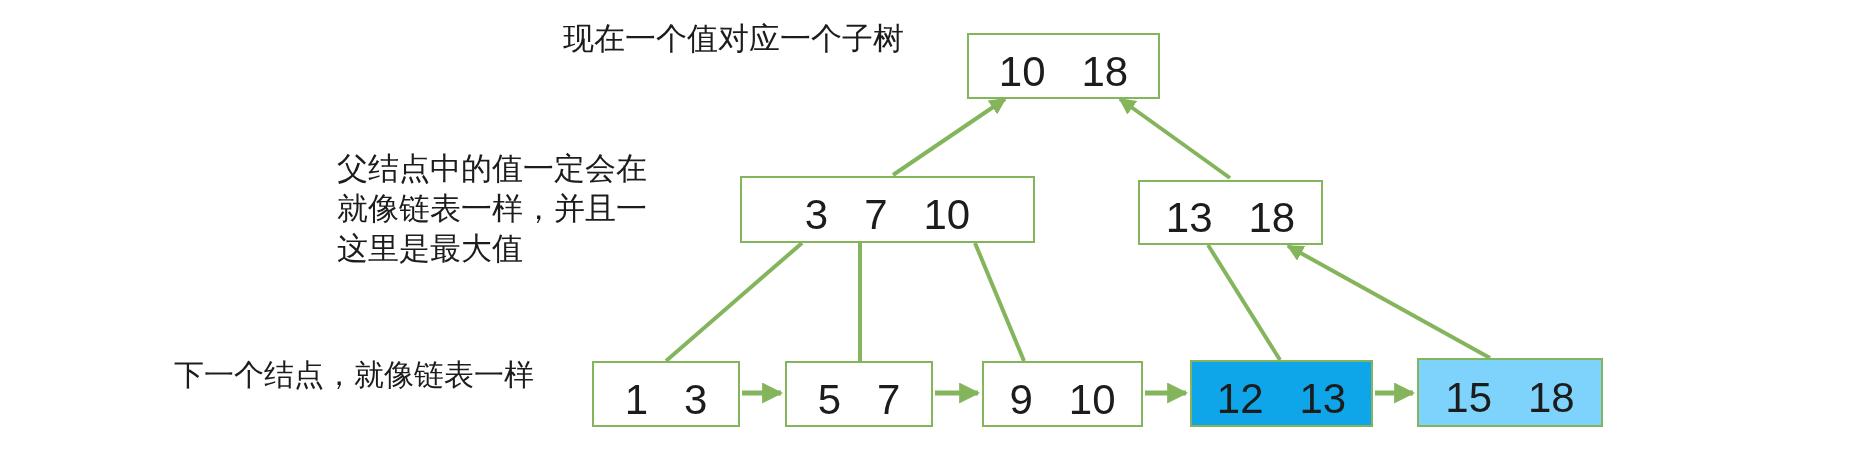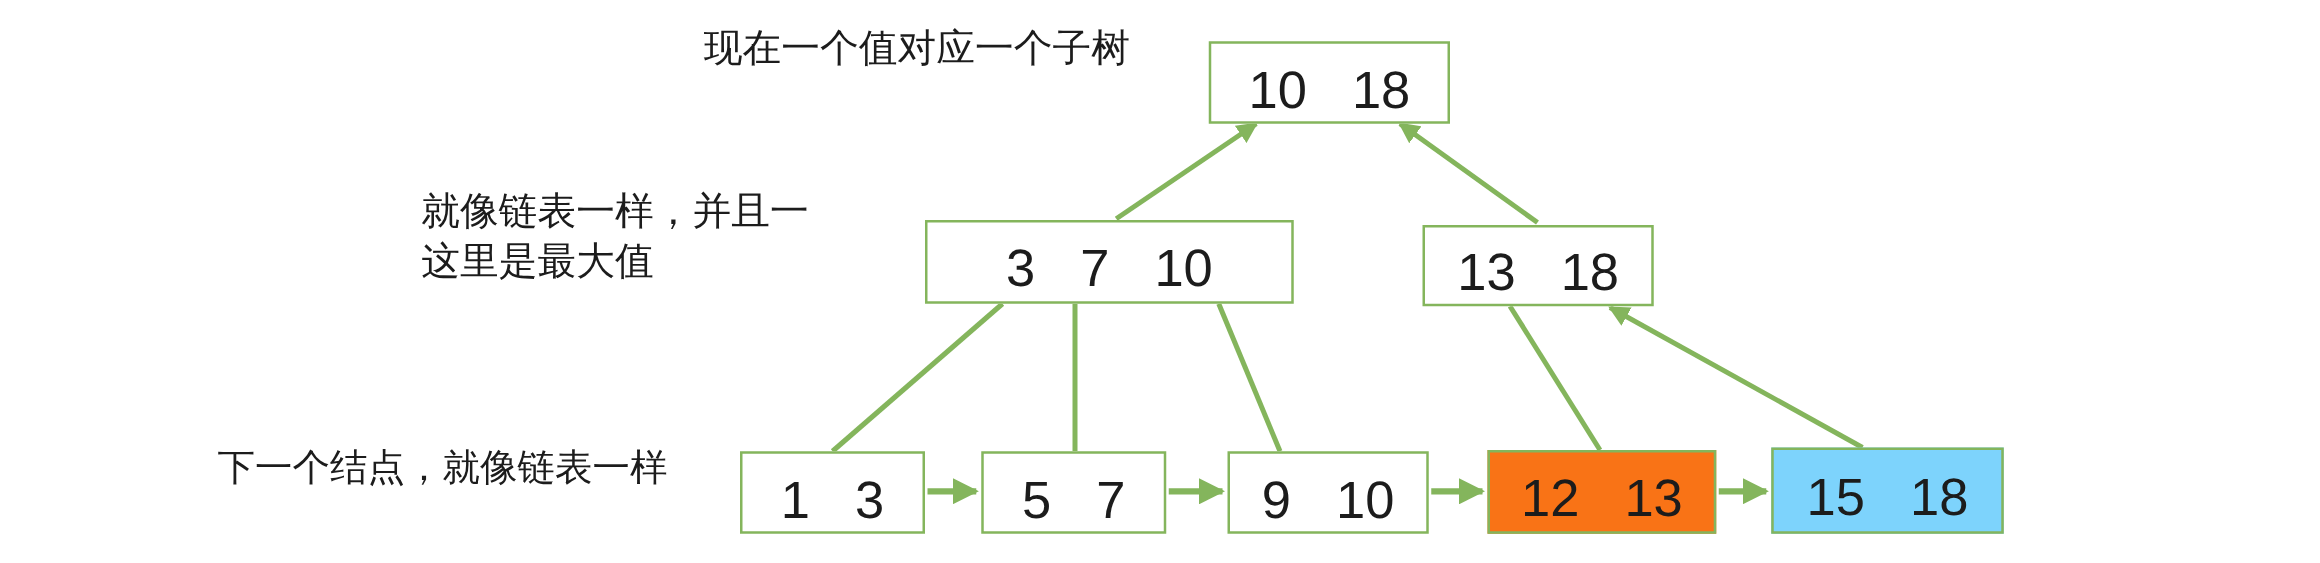--- a/index.html
+++ b/index.html
@@ -75,31 +75,32 @@
       <span>3</span>
     </div>
     <div class="node" style="left: 785px; top: 361px; width: 148px; height: 66px; background: rgb(255, 255, 255);">
       <span>5</span>
       <span>7</span>
     </div>
     <div class="node" style="left: 982px; top: 361px; width: 161px; height: 66px; background: rgb(255, 255, 255);">
       <span>9</span>
       <span>10</span>
     </div>
-    <div class="node" style="left: 1190px; top: 360px; width: 183px; height: 67px; background: #f97316;">
+    <div class="node" style="left: 1190px; top: 360px; width: 183px; height: 67px; background: #0ea5e9;">
       <span>12</span>
       <span>13</span>
     </div>
     <div class="node" style="left: 1417px; top: 358px; width: 186px; height: 69px; background: #7dd3fc;">
       <span>15</span>
       <span>18</span>
     </div>
     <div class="annotation annotation-root-note" style="left: 563px; top: 20px;">
       <div>现在一个值对应一个子树</div>
     </div>
     <div class="annotation annotation-internal-note" style="left: 337px; top: 149px;">
+      <div>父结点中的值一定会在</div>
       <div>就像链表一样，并且一</div>
       <div>这里是最大值</div>
     </div>
     <div class="annotation annotation-leaf-note" style="left: 174px; top: 357px;">
       <div>下一个结点，就像链表一样</div>
     </div>
   </div>
 
 </body></html>

